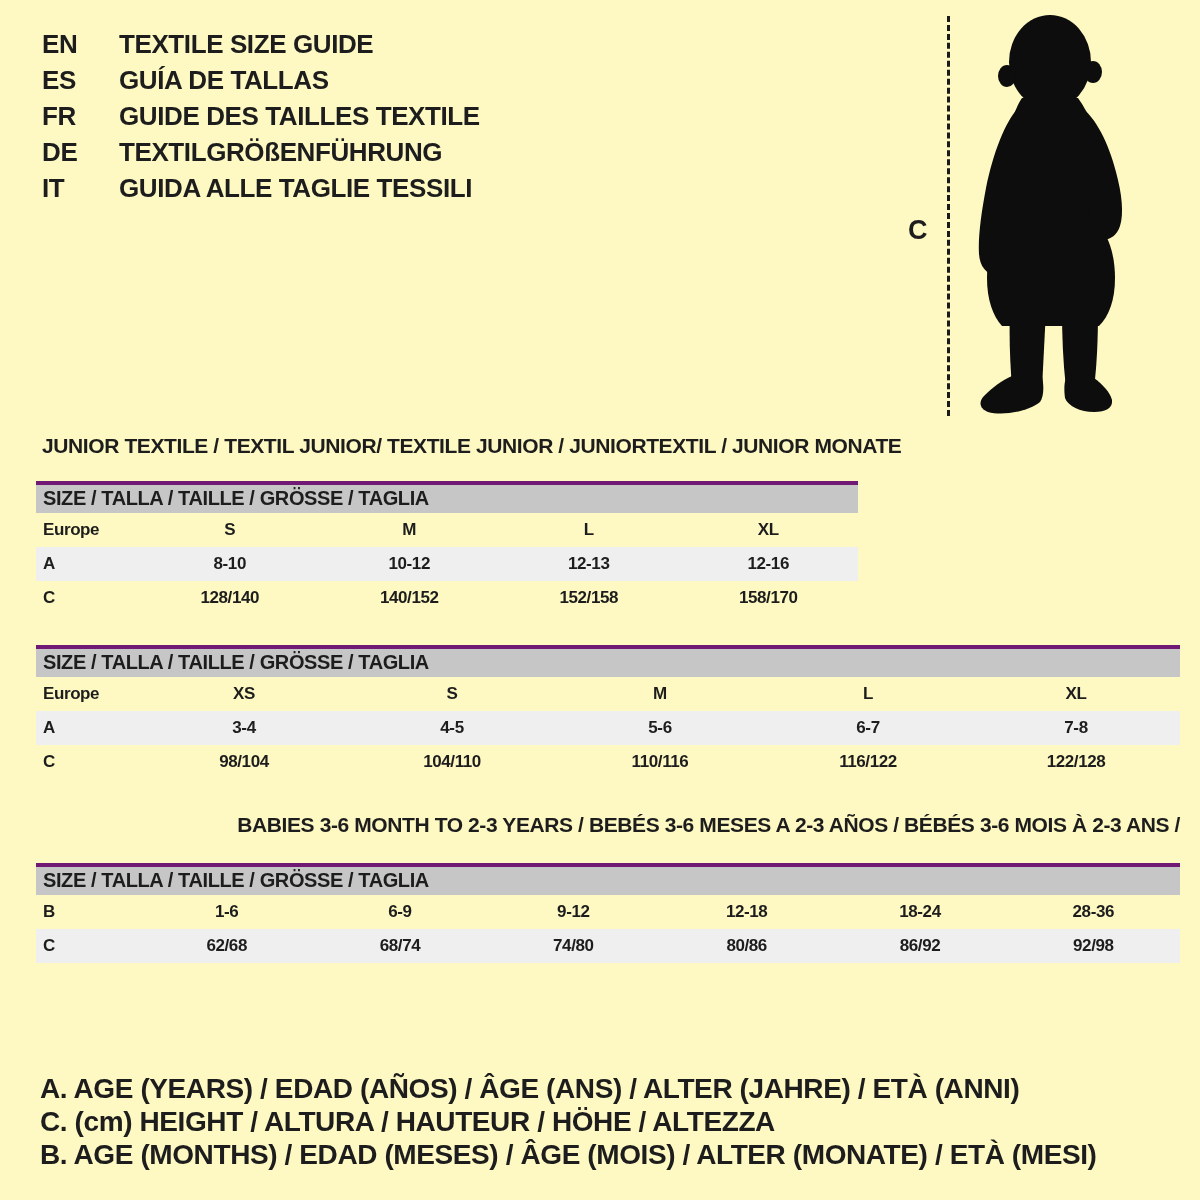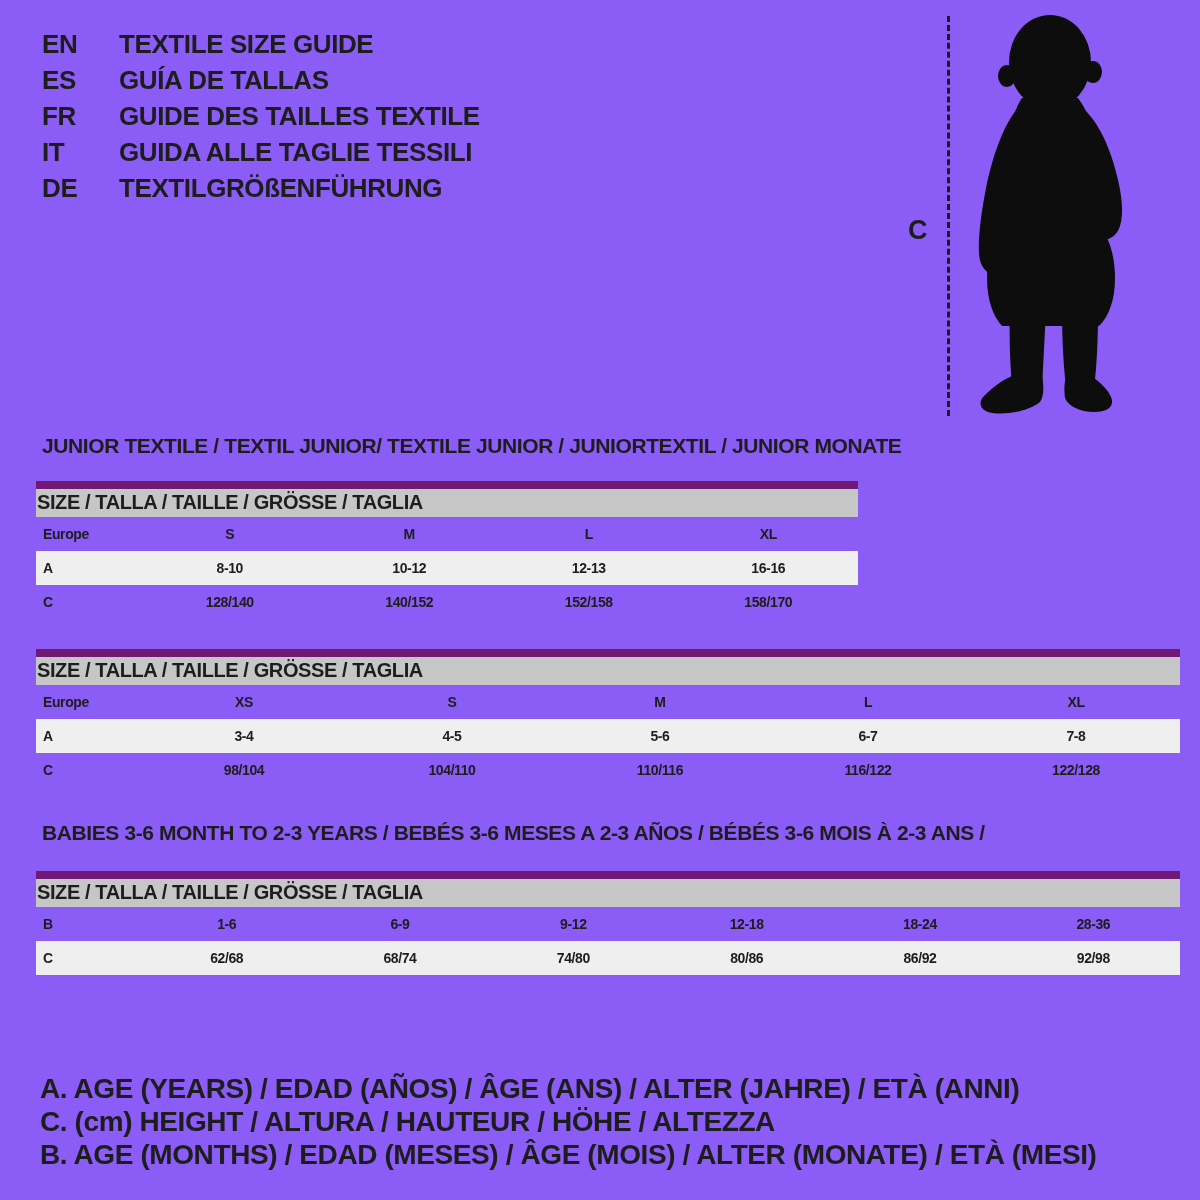--- a/index.html
+++ b/index.html
@@ -1,45 +1,45 @@
 <!DOCTYPE html>
 <html><head>
 <meta charset="utf-8">
 <style>
   html, body { margin:0; padding:0; background:#ffffff; }
   .page {
-    position:relative; width:1200px; height:1200px; background:#8b5cf6;
+    position:relative; width:1200px; height:1200px; background:#fef9c3;
     overflow:hidden; font-family:"Liberation Sans", sans-serif;
     font-weight:700; color:#1d1d1d; letter-spacing:-0.4px;
   }
 
   
   .lang-block { position:absolute; left:42px; top:26px; }
   .lang-row { display:flex; height:36px; align-items:center; font-size:26px; }
   .lang-code { width:77px; flex:0 0 auto; }
 
   
   .measure-line { position:absolute; left:947px; top:16px; height:400px; width:0;
     border-left:3px dashed #1b1b1b; }
   .measure-label { position:absolute; left:908px; top:215px; font-size:27px; }
   .toddler { position:absolute; left:962px; top:10px; width:180px; height:408px; }
 
   
   .content { position:absolute; left:36px; top:434px; width:1144px; }
   .section-heading { font-size:21px; line-height:23px; margin:0 0 24px 6px; white-space:nowrap; }
   .section-heading .sub { font-size:13px; vertical-align:-4px; letter-spacing:-0.2px; }
-  .heading-2line { margin:0 0 22px 6px; }
+  .heading-2line { margin:0 0 22px 6px;text-align:right; }
   .heading-2line .hline { font-size:21px; line-height:32px; white-space:nowrap; }
   .sec-gap { margin-top:30px; }
 
   .size-table { width:1144px; }
   .size-table.narrow { width:822px; }
-  .size-bar { height:28px; background:#c6c6c6; border-top:8px solid #701a75;
-    line-height:27px; padding-left:1px; font-size:20px; box-sizing:content-box; }
-  .t-row { display:flex; align-items:center; height:34px; font-size:14px; }
+  .size-bar { height:28px; background:#c6c6c6; border-top:4px solid #701a75;
+    line-height:27px; padding-left:7px; font-size:20px; box-sizing:content-box; }
+  .t-row { display:flex; align-items:center; height:34px; font-size:17px; }
   .t-row.shaded { background:#efefef; }
   .t-label { width:104px; padding-left:7px; flex:0 0 auto; box-sizing:border-box; }
   .t-cell { flex:1 1 0; text-align:center; }
 
   
   .legend { position:absolute; left:40px; top:1072px; }
   .legend-line { height:33px; line-height:33px; font-size:28px; white-space:nowrap; }
 </style>
 </head>
 <body>
@@ -53,26 +53,26 @@
     </div>
     <div class="lang-row">
       <span class="lang-code">ES</span>
       <span class="lang-title">GUÍA DE TALLAS</span>
     </div>
     <div class="lang-row">
       <span class="lang-code">FR</span>
       <span class="lang-title">GUIDE DES TAILLES TEXTILE</span>
     </div>
     <div class="lang-row">
+      <span class="lang-code">DE</span>
+      <span class="lang-title">TEXTILGRÖßENFÜHRUNG</span>
+    </div>
+    <div class="lang-row">
       <span class="lang-code">IT</span>
       <span class="lang-title">GUIDA ALLE TAGLIE TESSILI</span>
-    </div>
-    <div class="lang-row">
-      <span class="lang-code">DE</span>
-      <span class="lang-title">TEXTILGRÖßENFÜHRUNG</span>
     </div>
   </div>
 
   <div class="measure-line"></div>
   <div class="measure-label">C</div>
   <svg class="toddler" viewBox="0 0 180 408" xmlns="http://www.w3.org/2000/svg" aria-hidden="true">
     <g fill="#0d0d0d">
       <ellipse cx="88" cy="52" rx="41" ry="47"></ellipse>
       <ellipse cx="45" cy="66" rx="9" ry="11"></ellipse>
       <ellipse cx="131" cy="62" rx="9" ry="11"></ellipse>
@@ -98,21 +98,21 @@
           <span class="t-cell">S</span>
           <span class="t-cell">M</span>
           <span class="t-cell">L</span>
           <span class="t-cell">XL</span>
         </div>
         <div class="t-row shaded">
           <span class="t-label">A</span>
           <span class="t-cell">8-10</span>
           <span class="t-cell">10-12</span>
           <span class="t-cell">12-13</span>
-          <span class="t-cell">16-16</span>
+          <span class="t-cell">12-16</span>
         </div>
         <div class="t-row">
           <span class="t-label">C</span>
           <span class="t-cell">128/140</span>
           <span class="t-cell">140/152</span>
           <span class="t-cell">152/158</span>
           <span class="t-cell">158/170</span>
         </div>
       </div>
     </div>

